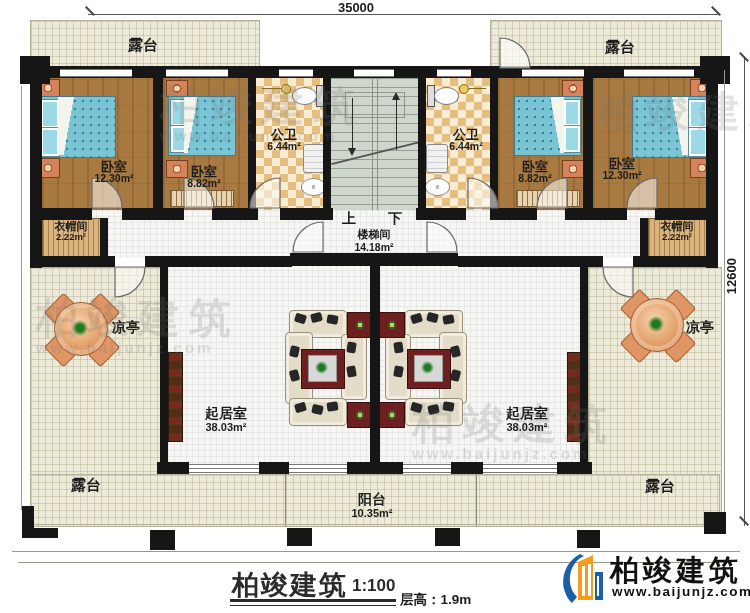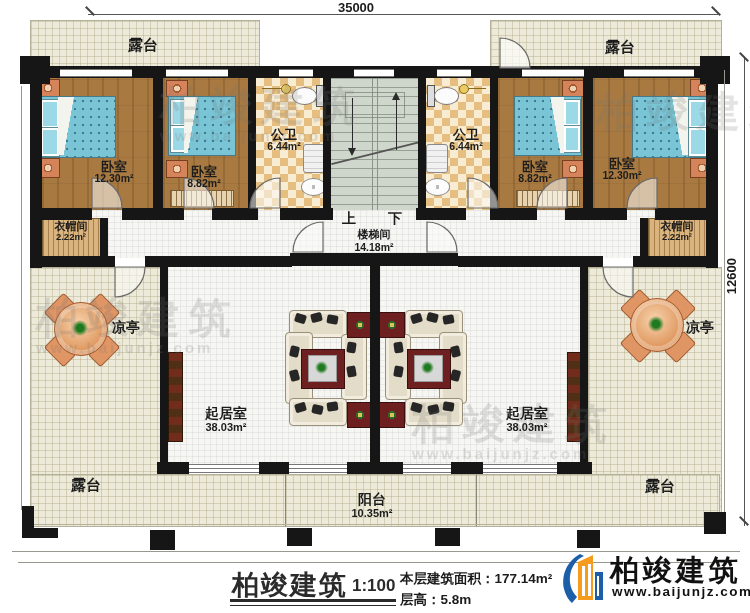--- a/index.html
+++ b/index.html
@@ -350,22 +350,21 @@
 
   <div class="lbl" style="left:66px;top:476px;width:40px;font-size:15px;">露台</div>
   <div class="lbl" style="left:640px;top:477px;width:40px;font-size:15px;">露台</div>
   <div class="lbl" style="left:352px;top:491px;width:40px;font-size:14px;">阳台</div>
   <div class="lbl" style="left:346px;top:507px;width:52px;font-size:11px;">10.35m²</div>
 
   <div class="lbl" style="left:232px;top:567px;font-size:27px;letter-spacing:2px;color:#2b2b2b;">柏竣建筑</div>
   <div class="lbl" style="left:352px;top:576px;font-size:17px;color:#2b2b2b;">1:100</div>
   <div class="abs" style="left:230px;top:599px;width:166px;height:3px;background:#2b2b2b;"></div>
   <div class="abs" style="left:230px;top:605px;width:166px;height:1px;background:#2b2b2b;"></div>
-  <div class="lbl" style="left:400px;top:570px;font-size:13.5px;text-align:left;">本层建筑面积：177.14m²</div>
-  <div class="lbl" style="left:400px;top:591px;font-size:13.5px;text-align:left;">层高：5.8m</div>
+  <div class="lbl" style="left:400px;top:591px;font-size:13.5px;text-align:left;">层高：1.9m</div>
 
   <div class="abs" style="left:558px;top:550px;width:48px;height:58px;">
     <svg width="48" height="58" viewBox="0 0 48 58">
       <path d="M22 4 C9 11 3 25 6 39 C7.5 45 10.5 50 14 53 L19 47 C13 41 10.5 32 12.5 23 C14.5 15 19 9 26 6 Z" fill="#1c5fa8"></path>
       <polygon points="20,12 35,5 35,50 20,50" fill="#f59b1e"></polygon>
       <rect x="24" y="16" width="3" height="30" fill="#ffffff"></rect>
       <rect x="30" y="14" width="3" height="32" fill="#ffffff"></rect>
       <rect x="37" y="22" width="8" height="28" fill="#1c5fa8"></rect>
       <rect x="39" y="26" width="2" height="20" fill="#ffffff"></rect>
     </svg>

